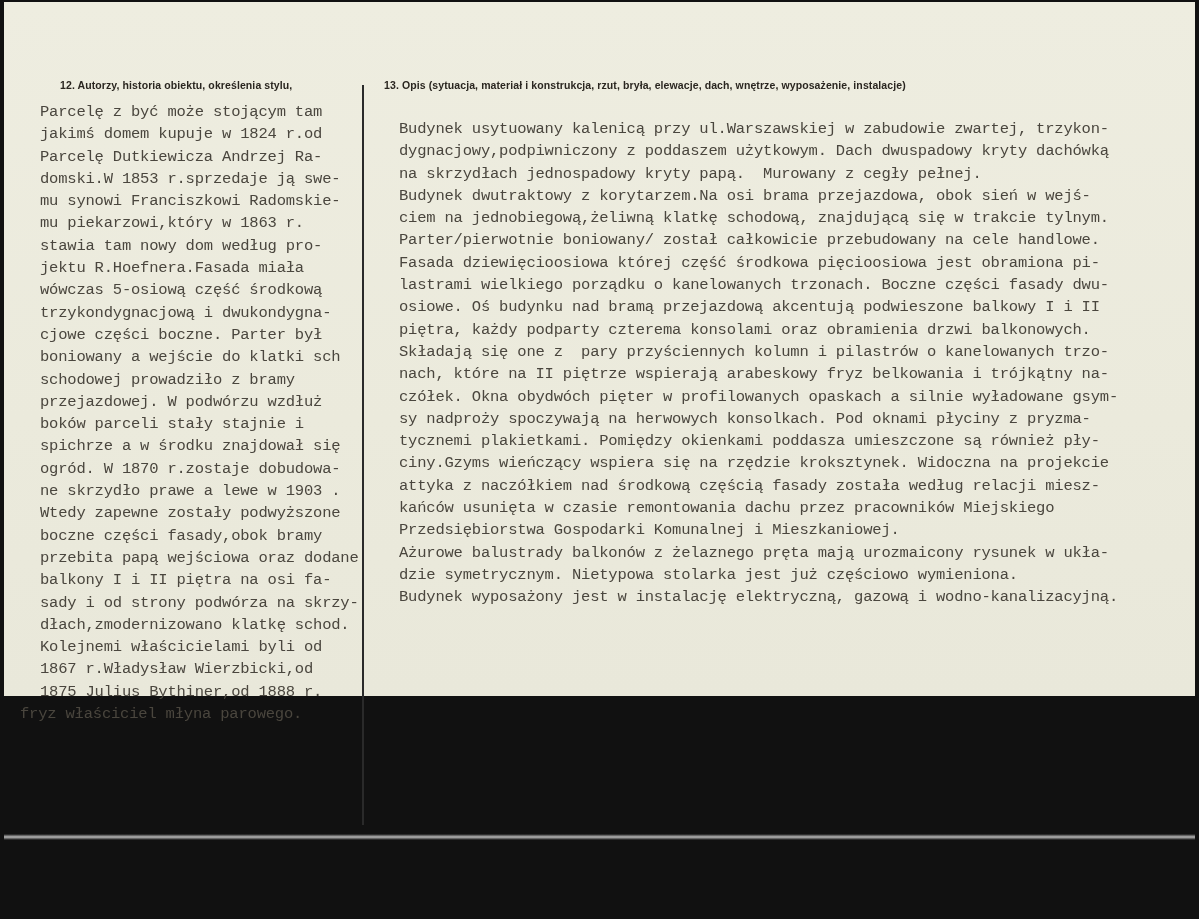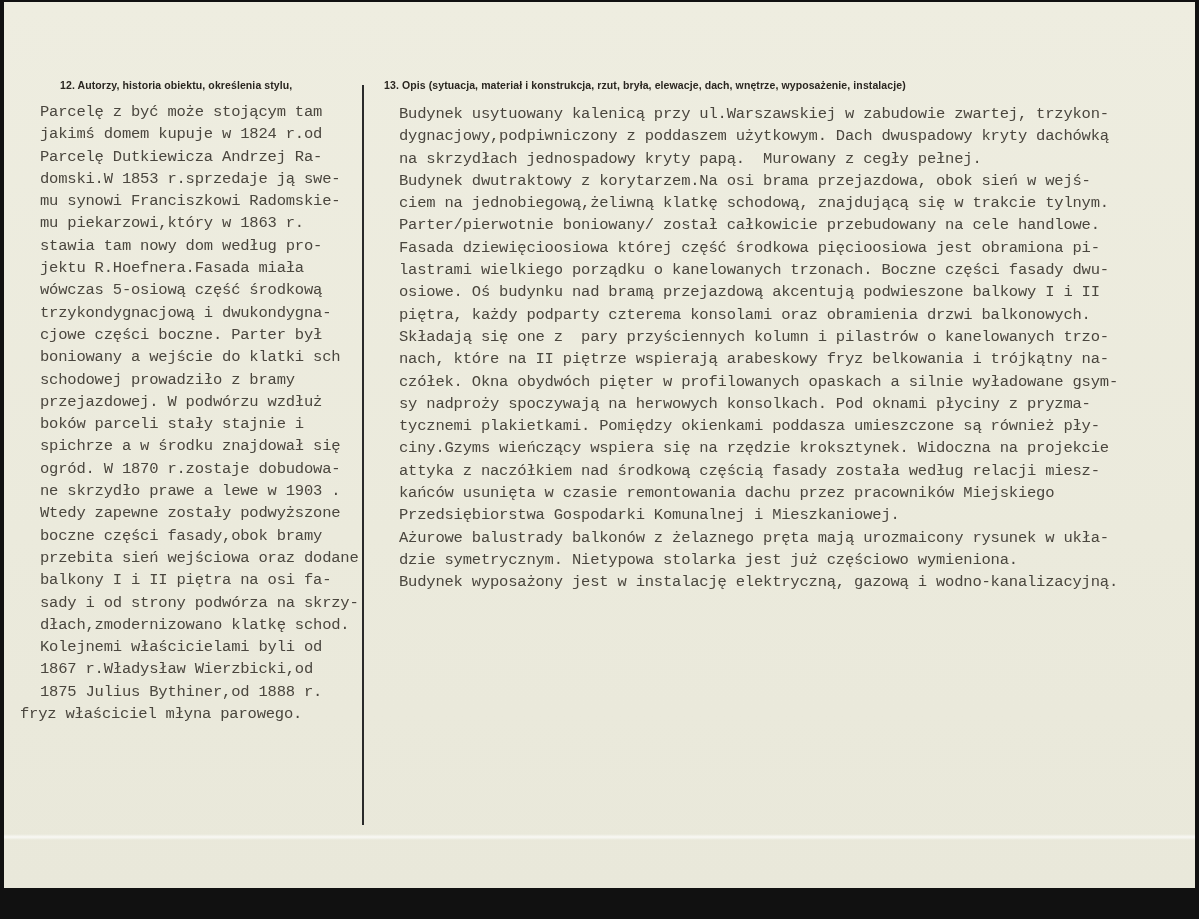--- a/index.html
+++ b/index.html
@@ -3,21 +3,21 @@
 <meta charset="utf-8">
 <style>
   html, body { margin: 0; padding: 0; }
   body {
     width: 1199px; height: 919px; overflow: hidden;
     background: #111;
     position: relative;
     font-family: "Liberation Mono", "DejaVu Sans Mono", monospace;
   }
   .page {
-    position: absolute; left: 4px; top: 2px; width: 1191px; height: 886px;
+    position: absolute; left: 4px; top: 2px; width: 1191px; height: 694px;
     background: #ecebdd;
     background-image: linear-gradient(180deg, #eeede0 0%, #ebeadc 60%, #e9e8da 100%);
   }
   .fold {
     position: absolute; left: 0; top: 832px; width: 100%; height: 6px;
     background: linear-gradient(180deg, rgba(255,255,255,0) 0%, rgba(255,255,255,0.7) 50%, rgba(255,255,255,0) 100%);
   }
   .divider {
     position: absolute; left: 358px; top: 83px; width: 2px; height: 740px;
     background: #2a2a2a;
@@ -28,21 +28,21 @@
     font-weight: bold; font-size: 10.5px; color: #2a2620; letter-spacing: 0.1px;
     white-space: nowrap;
   }
   .hdr.left { left: 56px; }
   .hdr.right { left: 380px; }
   .col {
     position: absolute; margin: 0; padding: 0; list-style: none;
     font-size: 15.5px; color: #4a463e; line-height: 22.3px; letter-spacing: -0.2px;
   }
   .col.left { left: 36px; top: 99px; width: 350px; }
-  .col.right { left: 395px; top: 101px; width: 800px; }
+  .col.right { left: 395px; top: 116px; width: 800px; }
   .line { white-space: pre; height: 22.3px; }
   .col.left .line.last { margin-left: -20px; }
 </style>
 </head>
 <body>
 
 <div class="page">
   <div class="fold"></div>
 
   <div class="hdr left">12. Autorzy, historia obiektu, określenia stylu,</div>
@@ -64,21 +64,21 @@
     <div class="line">cjowe części boczne. Parter był</div>
     <div class="line">boniowany a wejście do klatki sch</div>
     <div class="line">schodowej prowadziło z bramy</div>
     <div class="line">przejazdowej. W podwórzu wzdłuż</div>
     <div class="line">boków parceli stały stajnie i</div>
     <div class="line">spichrze a w środku znajdował się</div>
     <div class="line">ogród. W 1870 r.zostaje dobudowa-</div>
     <div class="line">ne skrzydło prawe a lewe w 1903 .</div>
     <div class="line">Wtedy zapewne zostały podwyższone</div>
     <div class="line">boczne części fasady,obok bramy</div>
-    <div class="line">przebita sień wejściowa oraz dodane</div>
+    <div class="line">przebita papą wejściowa oraz dodane</div>
     <div class="line">balkony I i II piętra na osi fa-</div>
     <div class="line">sady i od strony podwórza na skrzy-</div>
     <div class="line">dłach,zmodernizowano klatkę schod.</div>
     <div class="line">Kolejnemi właścicielami byli od</div>
     <div class="line">1867 r.Władysław Wierzbicki,od</div>
     <div class="line">1875 Julius Bythiner,od 1888 r.</div>
     <div class="line last">fryz właściciel młyna parowego.</div>
   </div>
 
   <div class="col right">

